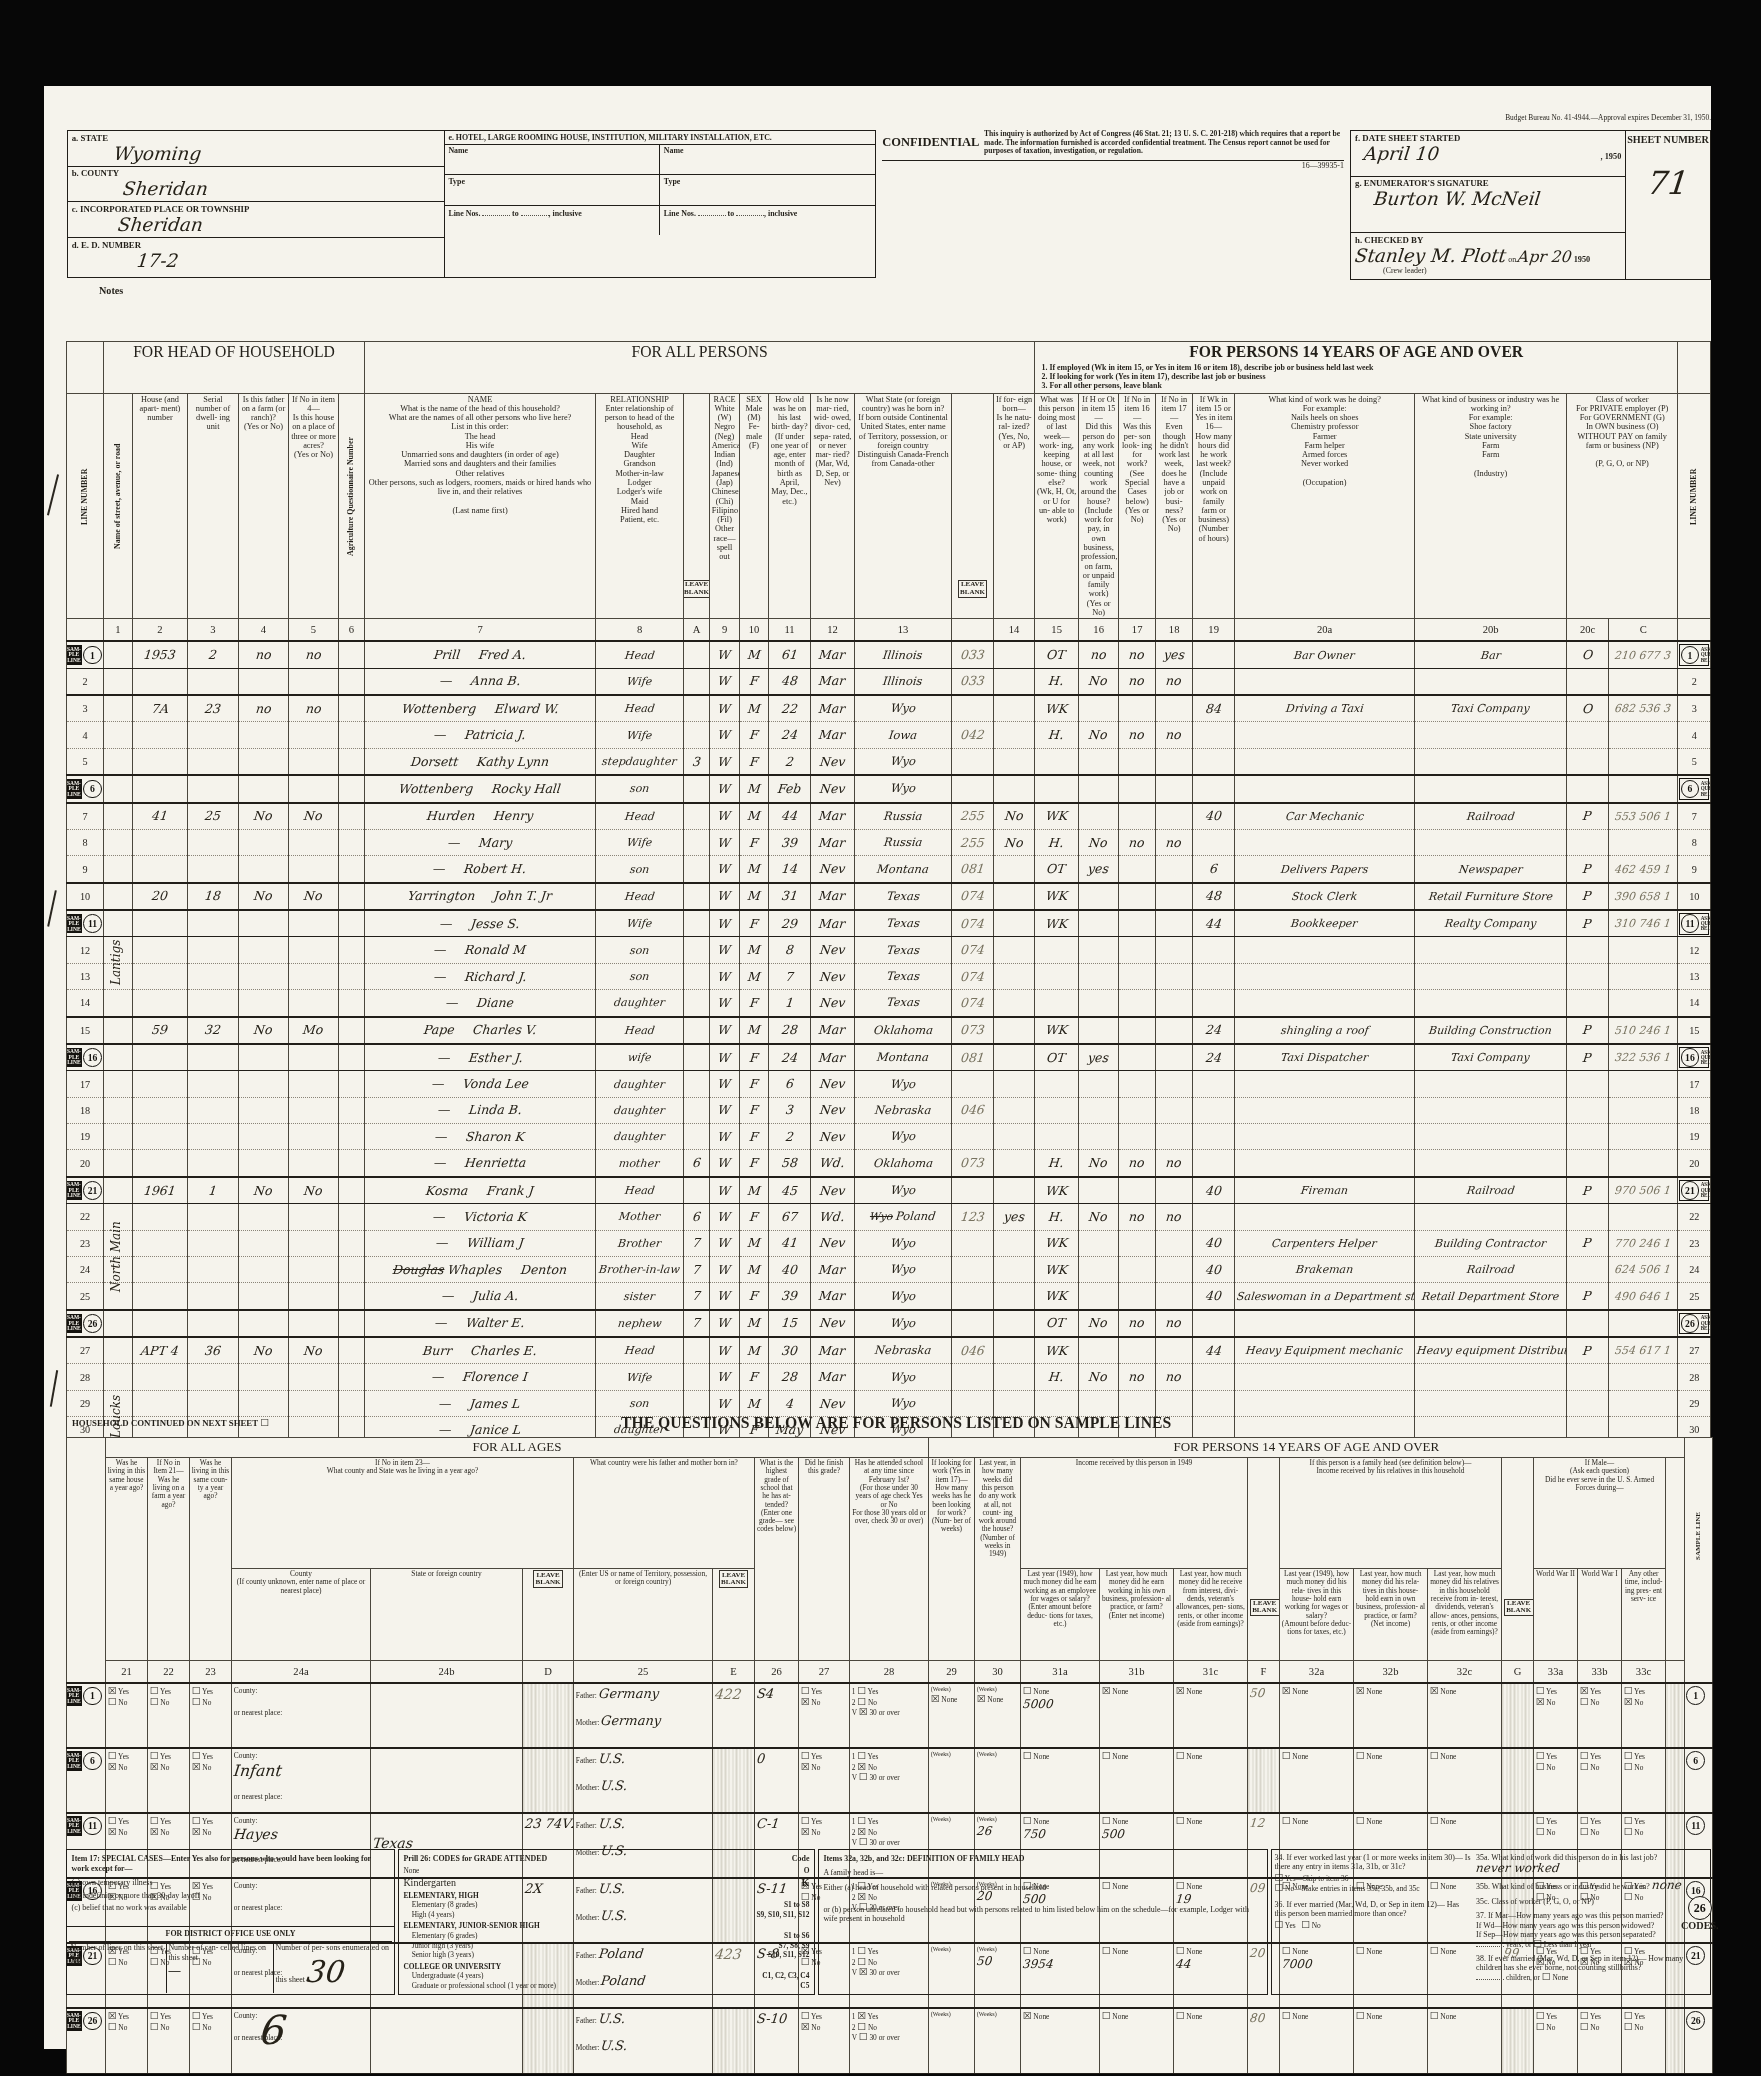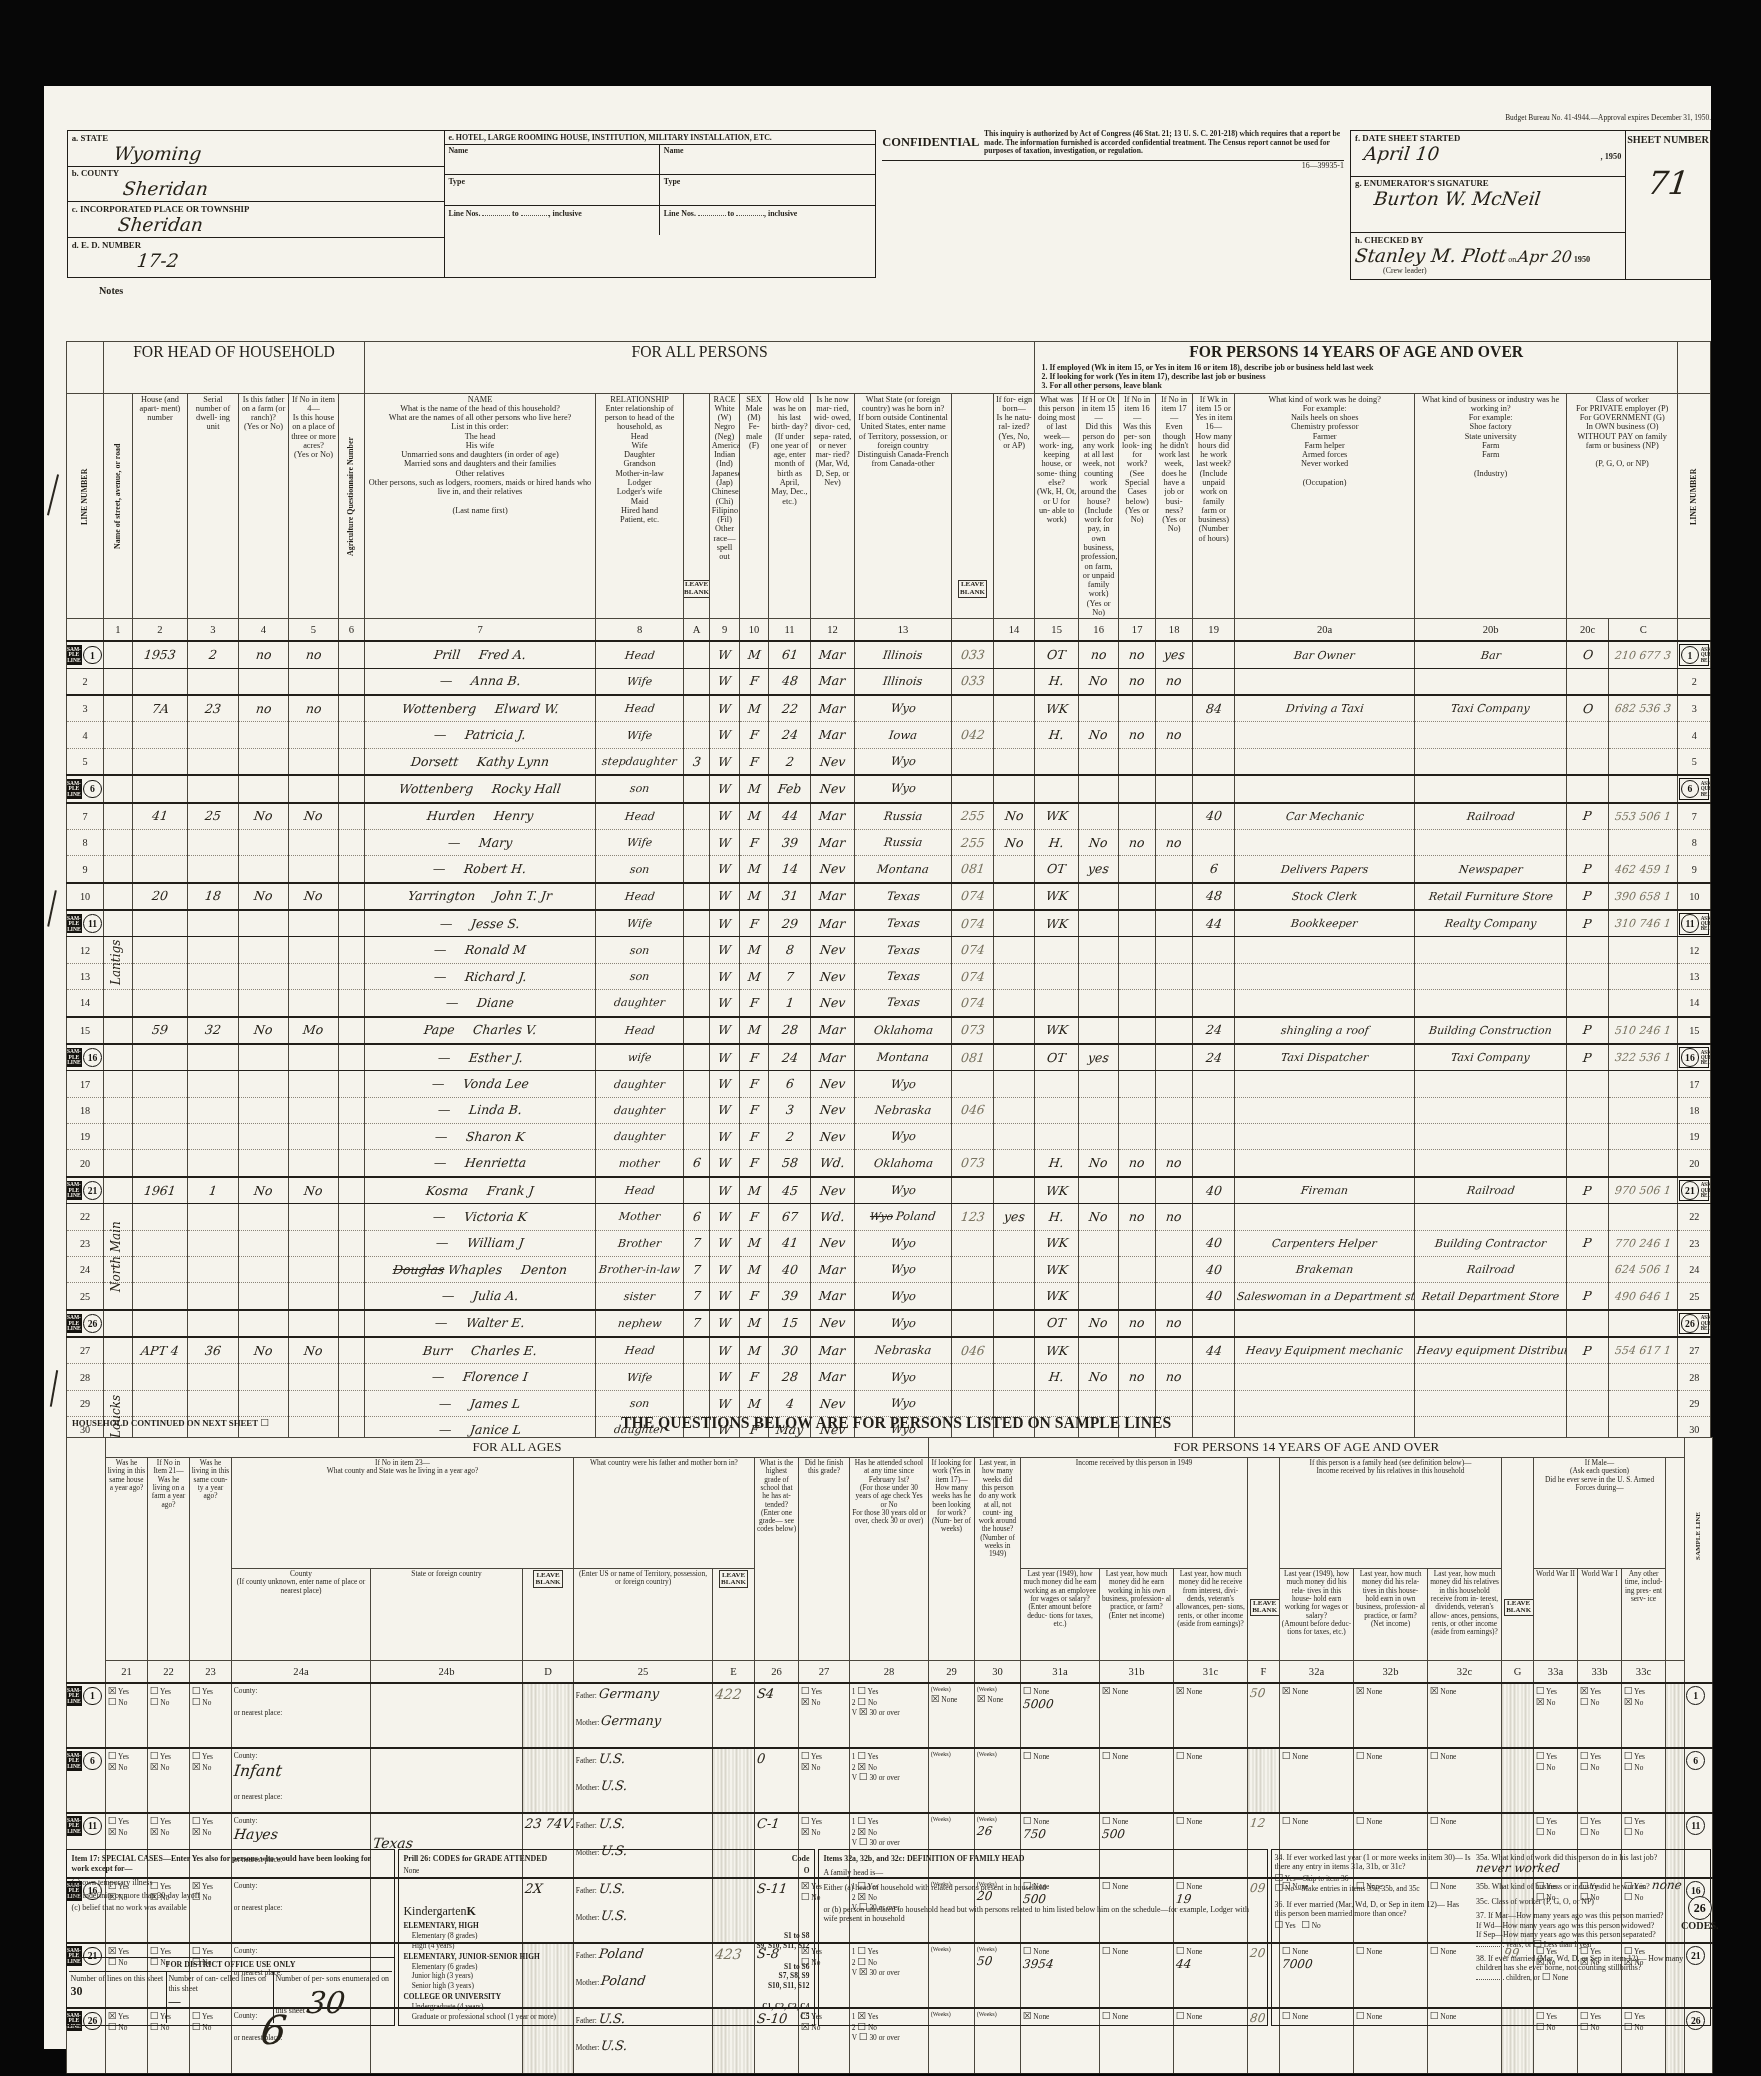--- a/index.html
+++ b/index.html
@@ -1870,21 +1870,21 @@
     <div class="fbox" style="width:406px;margin-left:2.8px">
       <div style="display:flex;justify-content:space-between">
         <span class="b">Prill 26:  CODES for GRADE ATTENDED</span>
         <span class="b">Code</span>
       </div>
       <div id="grade-codes" style="margin-top:2.8px">
           <div style="display: flex; justify-content: space-between; font-size: 7.4px; line-height: 1.3; padding-left: 0px;">
             <span>None</span>
             <span class="b">O</span>
           </div>
-          <div style="display: flex; font-size: 12px; line-height: 1.3; padding-left: 0px; margin-top: 28px;">
+          <div style="display: flex; justify-content: space-between; font-size: 10px; line-height: 1.3; padding-left: 0px;">
             <span>Kindergarten</span>
             <span class="b">K</span>
           </div>
           <div style="display: flex; justify-content: space-between; font-size: 7.4px; line-height: 1.3; font-weight: bold; margin-top: 1.8px;">
             <span>ELEMENTARY, HIGH</span>
             <span class="b"></span>
           </div>
           <div style="display: flex; justify-content: space-between; font-size: 7.4px; line-height: 1.3; padding-left: 8.3px;">
             <span>Elementary (8 grades)</span>
             <span class="b">S1 to S8</span>

